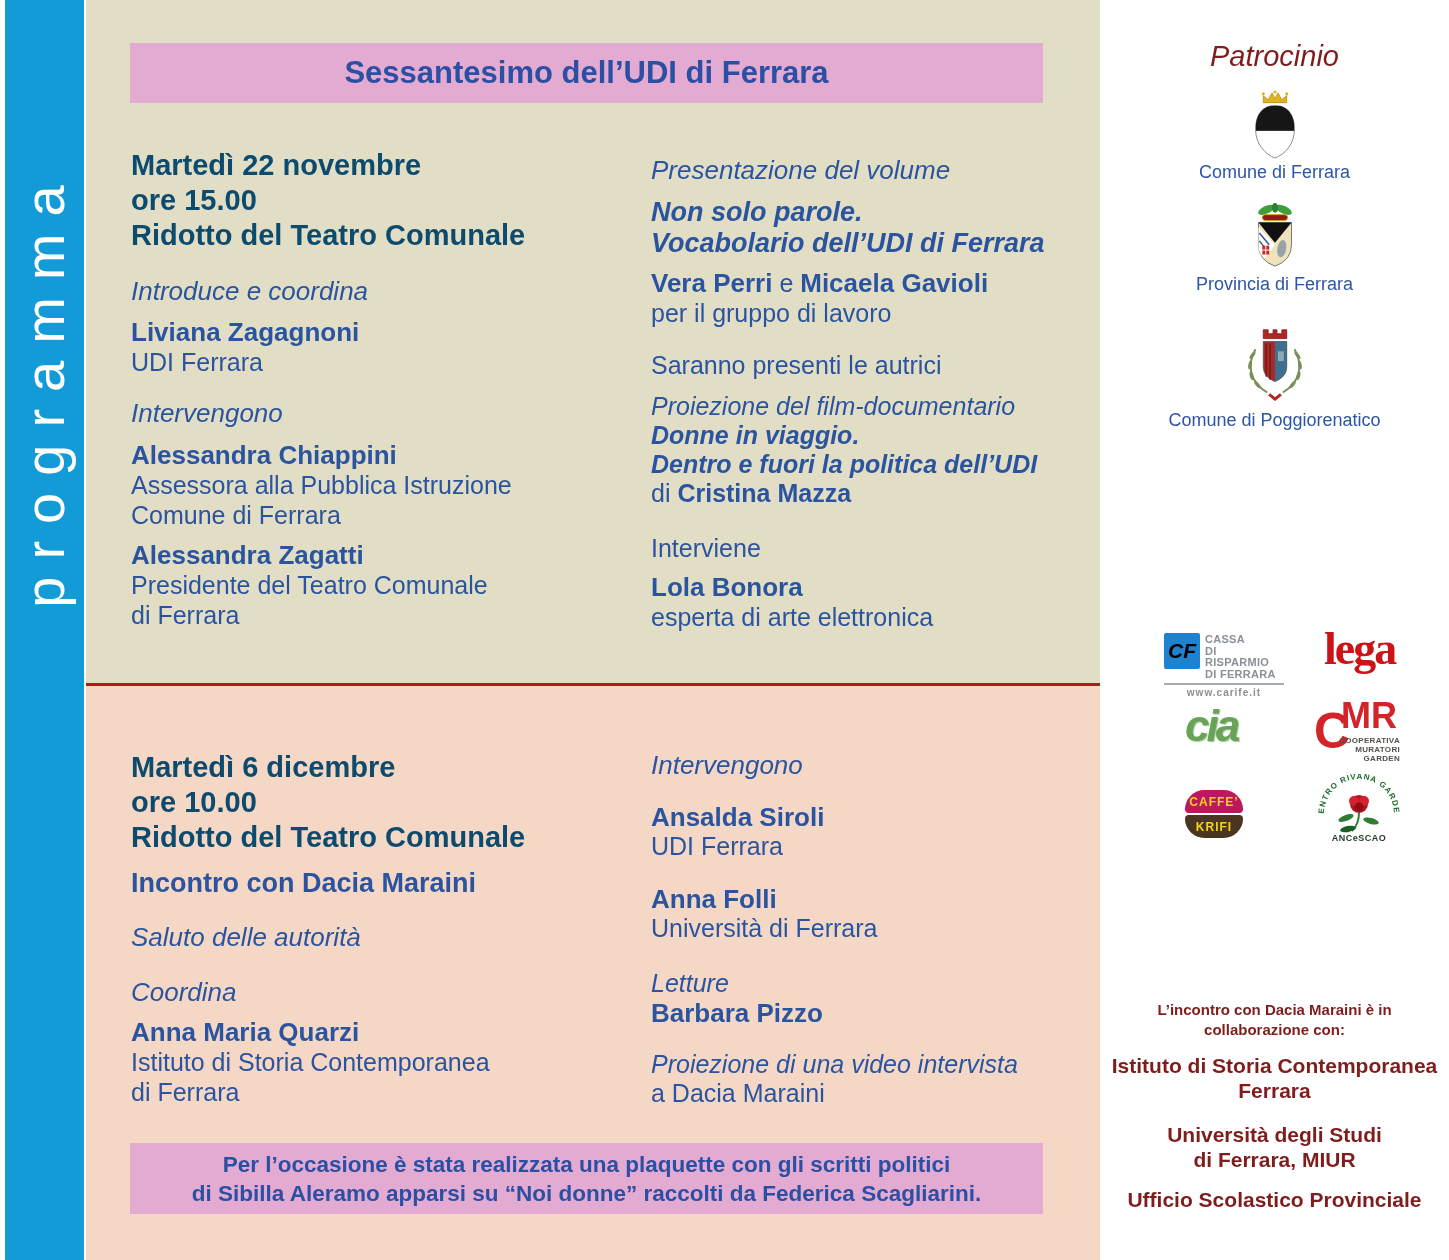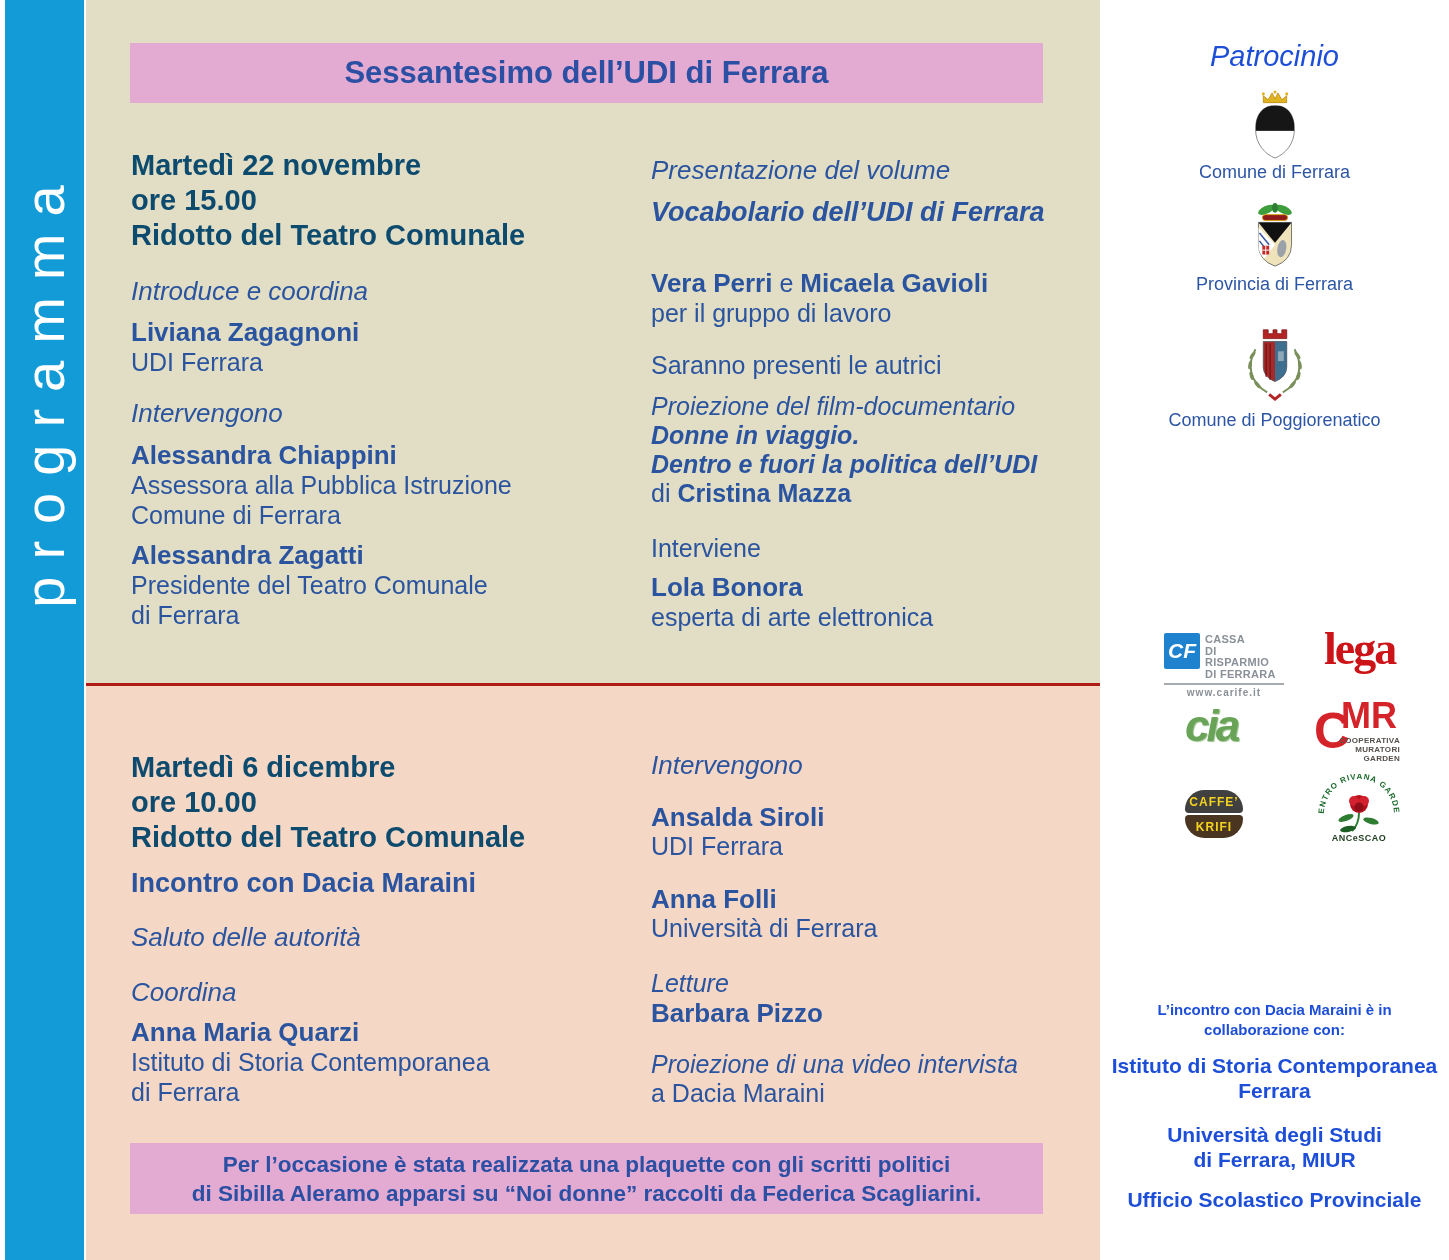--- a/index.html
+++ b/index.html
@@ -40,50 +40,50 @@
   .fs26{font-size:26px;}
 
   .footer-banner{
     left:130px;top:1143px;width:913px;height:71px;background:#e3aad2;
     display:flex;flex-direction:column;align-items:center;justify-content:center;
   }
   .footer-banner div{font-size:22.5px;font-weight:bold;color:#2b4fa3;line-height:29px;}
 
   
   .sidebar{left:1100px;top:0;width:349px;height:1260px;}
-  .sb{position:absolute;left:0;width:349px;text-align:center;color:#1d4ed8;}
+  .sb{position:absolute;left:0;width:349px;text-align:center;color:#7f1d1d;}
   .patrocinio-title{top:40px;font-size:29px;font-style:italic;}
   .crest{display:block;margin:0 auto;}
   .crest-wrap{position:absolute;left:0;width:349px;text-align:center;}
   .crest-label{font-size:18px;color:#2d55a5;}
 
   
   .logo{position:absolute;}
   .carife{left:64px;top:633px;width:120px;}
   .carife-row{display:flex;align-items:flex-start;}
   .carife-mark{
-    width:36px;height:36px;background:#1e82ce;color:#ffffff;
+    width:36px;height:36px;background:#1e82ce;color:#000000;
     font-weight:bold;font-style:italic;font-size:21px;
     display:flex;align-items:center;justify-content:center;border-radius:2px;
   }
   .carife-name{margin-left:5px;padding-top:1px;}
   .carife-name div{font-size:11px;font-weight:bold;color:#8a9097;line-height:11.5px;letter-spacing:0.3px;}
   .carife-url{border-top:2px solid #a6abb0;margin-top:3px;padding-top:2px;text-align:center;
     font-size:10px;font-weight:bold;color:#8a9097;letter-spacing:1px;}
   .lega{left:224px;top:626px;font-family:"Liberation Serif",serif;font-weight:bold;
     font-size:46px;color:#cc1318;letter-spacing:-2px;line-height:46px;}
   .cia{left:85px;top:704px;font-weight:bold;font-style:italic;font-size:44px;color:#68a357;
     letter-spacing:-3px;line-height:44px;text-shadow:1px 1px 1px #9bc08d;}
   .cmr{left:214px;top:698px;width:86px;height:68px;}
   .cmr-c{position:absolute;left:0;top:8px;font-size:50px;font-weight:bold;color:#d5232a;line-height:50px;}
   .cmr-mr{position:absolute;left:27px;top:0;font-size:36px;font-weight:bold;color:#d5232a;line-height:36px;}
   .cmr-lines{position:absolute;right:0;top:38px;text-align:right;}
   .cmr-lines div{font-size:8px;font-weight:bold;color:#55504c;line-height:9px;letter-spacing:0.3px;}
   .krifi{left:85px;top:790px;width:58px;}
-  .krifi-top{width:58px;height:23px;background:#404040;border-radius:26px 26px 5px 5px;
+  .krifi-top{width:58px;height:23px;background:#be185d;border-radius:26px 26px 5px 5px;
     display:flex;align-items:center;justify-content:center;
     color:#f4d21f;font-weight:bold;font-size:12px;letter-spacing:1px;}
   .krifi-bottom{margin-top:2px;width:58px;height:23px;background:#4a3520;border-radius:5px 5px 26px 26px;
     display:flex;align-items:center;justify-content:center;
     color:#f4d21f;font-weight:bold;font-size:12px;letter-spacing:1px;}
   .rivana{left:216px;top:774px;}
 
   
   .collab-intro{top:1000px;font-size:15px;font-weight:bold;line-height:19.5px;}
   .collab-org1{top:1053px;font-size:21px;font-weight:bold;line-height:25px;}
@@ -121,20 +121,21 @@
   <div>Comune di Ferrara</div>
 </div>
 <div class="blk" style="left:131px;top:540px;">
   <div class="b fs26">Alessandra Zagatti</div>
   <div>Presidente del Teatro Comunale</div>
   <div>di Ferrara</div>
 </div>
 
 <div class="blk it fs26" style="left:651px;top:155px;">Presentazione del volume</div>
 <div class="blk bi" style="left:651px;top:197px;line-height:31px;font-size:27px;">
+  <div>Non solo parole.</div>
   <div>Vocabolario dell’UDI di Ferrara</div>
 </div>
 <div class="blk" style="left:651px;top:268px;">
   <div><span class="b fs26">Vera Perri</span><span> e </span><span class="b fs26">Micaela Gavioli</span></div>
   <div>per il gruppo di lavoro</div>
 </div>
 <div class="blk" style="left:651px;top:350px;">Saranno presenti le autrici</div>
 <div class="blk" style="left:651px;top:392px;line-height:29px;">
   <div class="it">Proiezione del film-documentario</div>
   <div class="bi">Donne in viaggio.</div>

